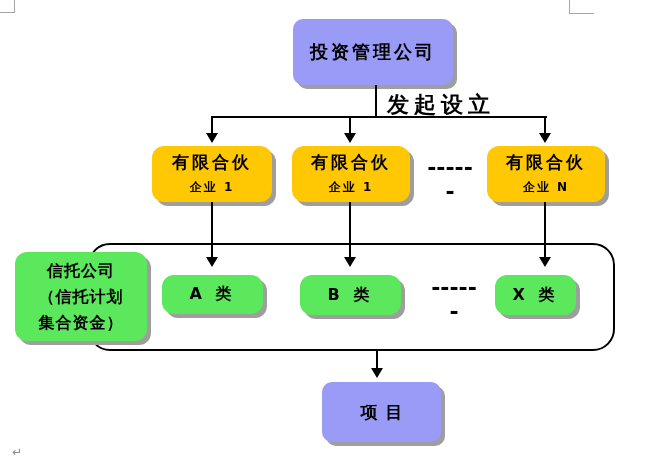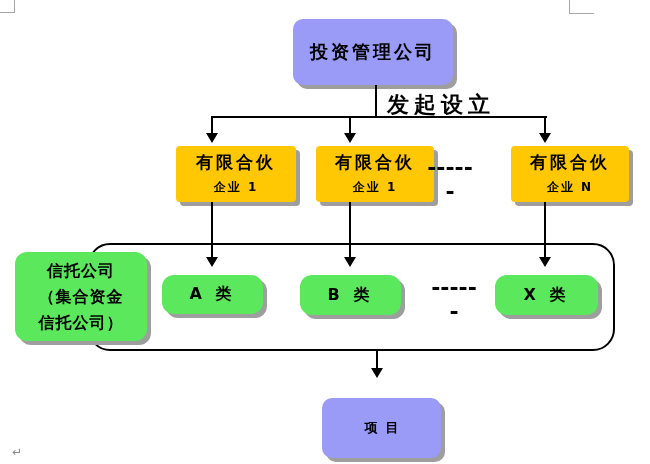--- a/index.html
+++ b/index.html
@@ -7,29 +7,29 @@
     position:relative;width:650px;height:464px;background:#ffffff;
     font-family:"DejaVu Sans","Liberation Sans",sans-serif;
     overflow:hidden;
   }
   .box{
     position:absolute;display:flex;flex-direction:column;align-items:center;justify-content:center;
     font-weight:bold;color:#000;text-align:center;
     box-shadow:4px 4px 0 #9e9e9e;
   }
   .lavender{background:#9a9af7;border-radius:10px;}
-  .gold{background:#ffc803;border-radius:4px;margin-left:24px;}
+  .gold{background:#ffc803;border-radius:12px;}
   .green{background:#5ce85c;border-radius:12px;}
   .box .l1{font-size:17px;letter-spacing:3px;line-height:26px;white-space:nowrap;}
   .box .l2{font-size:12px;letter-spacing:2px;line-height:24px;white-space:nowrap;}
   .topbox .l1{font-size:18px;letter-spacing:3px;line-height:28px;}
   .topbox .l2{font-size:17px;letter-spacing:1px;line-height:26px;}
   .trustbox .tl{font-size:16px;letter-spacing:1px;line-height:26px;white-space:nowrap;}
   .classbox{font-size:16px;letter-spacing:4px;}
-  .projectbox{font-size:13px;letter-spacing:8px;padding-left:8px;margin-top:16px;}
+  .projectbox{font-size:17px;letter-spacing:8px;padding-left:8px;}
   .vline{position:absolute;width:2px;background:#000;}
   .hline{position:absolute;height:2px;background:#000;}
   .tri-down{
     position:absolute;width:0;height:0;
     border-left:6px solid transparent;border-right:6px solid transparent;
     border-top:10px solid #000;
   }
   .container-rect{
     position:absolute;left:88px;top:243px;width:523px;height:104px;
     border:2px solid #000;border-radius:22px;background:transparent;
@@ -91,27 +91,27 @@
 
   <div class="vline z2" style="left:211px;top:202px;height:56px;"></div>
   <div class="tri-down z2" style="left:206px;top:257px;"></div>
   <div class="vline z2" style="left:349px;top:202px;height:56px;"></div>
   <div class="tri-down z2" style="left:344px;top:257px;"></div>
   <div class="vline z2" style="left:544px;top:202px;height:56px;"></div>
   <div class="tri-down z2" style="left:539px;top:257px;"></div>
 
   <div class="box green trustbox z3" style="left:15px;top:252px;width:132px;height:89px;">
     <div class="tl">信托公司</div>
-    <div class="tl">（集合资金</div>
-    <div class="tl">信托公司）</div>
+    <div class="tl">（信托计划</div>
+    <div class="tl">集合资金）</div>
   </div>
 
   <div class="box green classbox z2" style="left:300px;top:275px;width:101px;height:40px;">B 类</div>
   <div class="box green classbox z2" style="left:162px;top:275px;width:101px;height:39px;">A 类</div>
   <div class="dashes z2" style="left:427px;top:276px;width:54px;">------</div>
-  <div class="box green classbox z2" style="left:495px;top:275px;width:103px;height:40px;">X 类</div>
+  <div class="box green classbox z2" style="left:495px;top:275px;width:81px;height:40px;">X 类</div>
 
   <div class="vline" style="left:376px;top:349px;height:20px;"></div>
   <div class="tri-down" style="left:371px;top:368px;"></div>
 
   <div class="box lavender projectbox" style="left:322px;top:382px;width:111px;height:60px;">项目</div>
 
 </div>
 
 </body></html>

